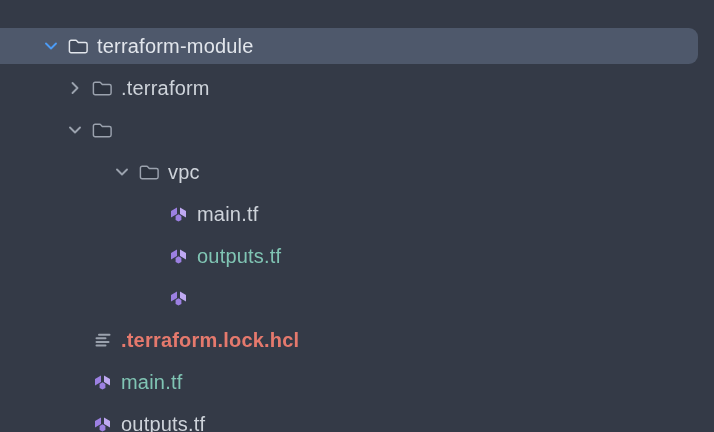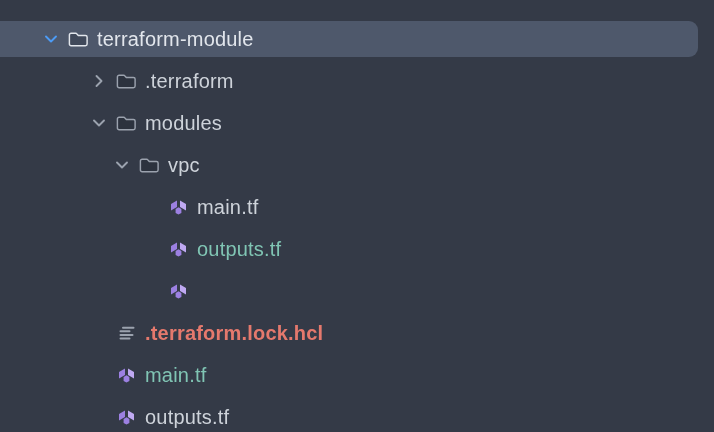--- a/index.html
+++ b/index.html
@@ -22,26 +22,26 @@
     font-family:"Liberation Sans", sans-serif;
     -webkit-font-smoothing:antialiased;
   }
   .tree{padding-top:9px;}
   .row{
     height:42px;
     display:flex;align-items:center;
     cursor:default;white-space:nowrap;
   }
   .row.selected{
-    height:36px;margin-top:12px;margin-bottom:3px;margin-right:16px;
+    height:36px;margin-top:19px;margin-bottom:3px;margin-right:16px;
     background:var(--selection);
     border-radius:0 9px 9px 0;
   }
   .d0{padding-left:40px;}
-  .d1{padding-left:88px;}
+  .d1{padding-left:64px;}
   .d2{padding-left:111px;align-items:center;}
   .d3{padding-left:140px;}
   .chev{width:21px;margin-right:7px;display:flex;justify-content:center;align-items:center;flex:0 0 21px;}
   .icon{width:21px;margin-right:8px;display:flex;justify-content:center;align-items:center;flex:0 0 21px;}
   .label{font-size:20px;letter-spacing:0.2px;color:var(--text-default);}
   .col-bright .label{color:var(--text-bright);}
   .col-teal .label{color:var(--text-teal);}
   .col-salmon .label{color:var(--text-salmon);font-weight:bold;}
   svg{display:block;}
 </style>
@@ -107,21 +107,20 @@
     <span class="chev">
       <svg width="14" height="14" viewBox="0 0 14 14" stroke="var(--icon-gray)">
           <use href="#i-chevron-down"></use>
         </svg>
     </span>
     <span class="icon">
       <svg width="21" height="19" viewBox="0 0 21 19" stroke="var(--icon-gray)">
           <use href="#i-folder"></use>
         </svg>
     </span>
-    <span class="label">modules</span>
   </div>
 
   <div class="row d2 col-default">
     <span class="chev">
       <svg width="14" height="14" viewBox="0 0 14 14" stroke="var(--icon-gray)">
           <use href="#i-chevron-down"></use>
         </svg>
     </span>
     <span class="icon">
       <svg width="21" height="19" viewBox="0 0 21 19" stroke="var(--icon-gray)">

